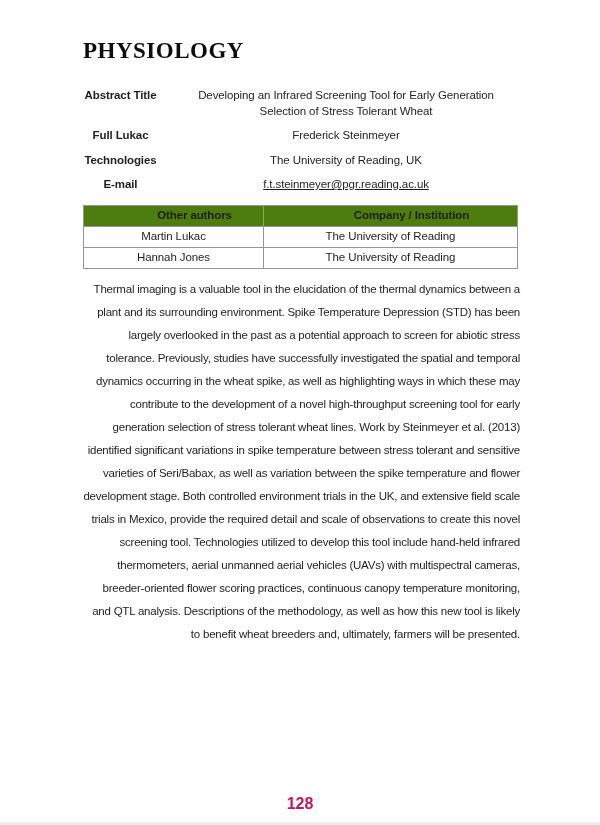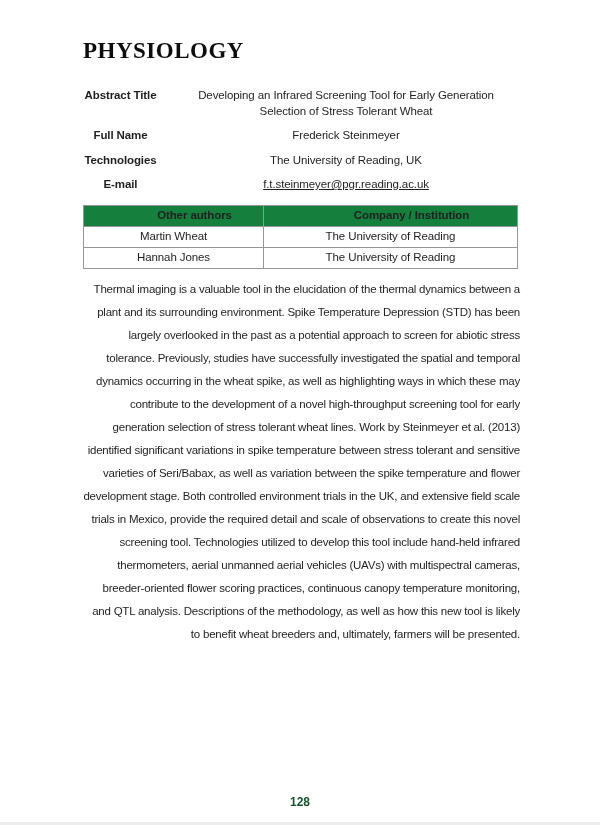--- a/index.html
+++ b/index.html
@@ -50,40 +50,40 @@
     margin-bottom: 9px;
   }
   table.authors th, table.authors td {
     border: 1px solid #969696;
     text-align: center;
     vertical-align: middle;
     padding: 3px 4px 4px 4px;
     height: 21px;
   }
   table.authors th {
-    background: #15803d;
+    background: #4d7c0f;
     font-weight: bold;
     padding-left: 46px;
   }
   .abstract-text {
     width: 437px;
     font-size: 11.5px;
     line-height: 23px;
     letter-spacing: -0.22px;
     text-align: right;
   }
   .page-number {
     position: absolute;
     top: 795px;
     left: 0;
     width: 600px;
     text-align: center;
-    font-size: 12px;
+    font-size: 16px;
     font-weight: bold;
-    color: #14532d;
+    color: #be185d;
   }
   .scan-edge {
     position: absolute;
     bottom: 0;
     left: 0;
     width: 600px;
     height: 3px;
     background: #ededed;
   }
 </style>
@@ -95,21 +95,21 @@
   <h1 class="section-heading">PHYSIOLOGY</h1>
 
   <div class="fields">
 
     <div class="field-row">
       <div class="field-label">Abstract Title</div>
       <div class="field-value">Developing an Infrared Screening Tool for Early Generation Selection of Stress Tolerant Wheat</div>
     </div>
 
     <div class="field-row">
-      <div class="field-label">Full Name</div>
+      <div class="field-label">Full Lukac</div>
       <div class="field-value">Frederick Steinmeyer</div>
     </div>
 
     <div class="field-row">
       <div class="field-label">Technologies</div>
       <div class="field-value">The University of Reading, UK</div>
     </div>
 
     <div class="field-row">
       <div class="field-label">E-mail</div>
@@ -120,21 +120,21 @@
 
   <table class="authors">
     <thead>
       <tr>
         <th style="width:180px">Other authors</th>
         <th>Company / Institution</th>
       </tr>
     </thead>
     <tbody>
       <tr>
-        <td>Martin Wheat</td>
+        <td>Martin Lukac</td>
         <td>The University of Reading</td>
       </tr>
       <tr>
         <td>Hannah Jones</td>
         <td>The University of Reading</td>
       </tr>
     </tbody>
   </table>
 
   <p class="abstract-text">Thermal imaging is a valuable tool in the elucidation of the thermal dynamics between a plant and its surrounding environment. Spike Temperature Depression (STD) has been largely overlooked in the past as a potential approach to screen for abiotic stress tolerance. Previously, studies have successfully investigated the spatial and temporal dynamics occurring in the wheat spike, as well as highlighting ways in which these may contribute to the development of a novel high-throughput screening tool for early generation selection of stress tolerant wheat lines. Work by Steinmeyer et al. (2013) identified significant variations in spike temperature between stress tolerant and sensitive varieties of Seri/Babax, as well as variation between the spike temperature and flower development stage. Both controlled environment trials in the UK, and extensive field scale trials in Mexico, provide the required detail and scale of observations to create this novel screening tool. Technologies utilized to develop this tool include hand-held infrared thermometers, aerial unmanned aerial vehicles (UAVs) with multispectral cameras, breeder-oriented flower scoring practices, continuous canopy temperature monitoring, and QTL analysis. Descriptions of the methodology, as well as how this new tool is likely to benefit wheat breeders and, ultimately, farmers will be presented.</p>

